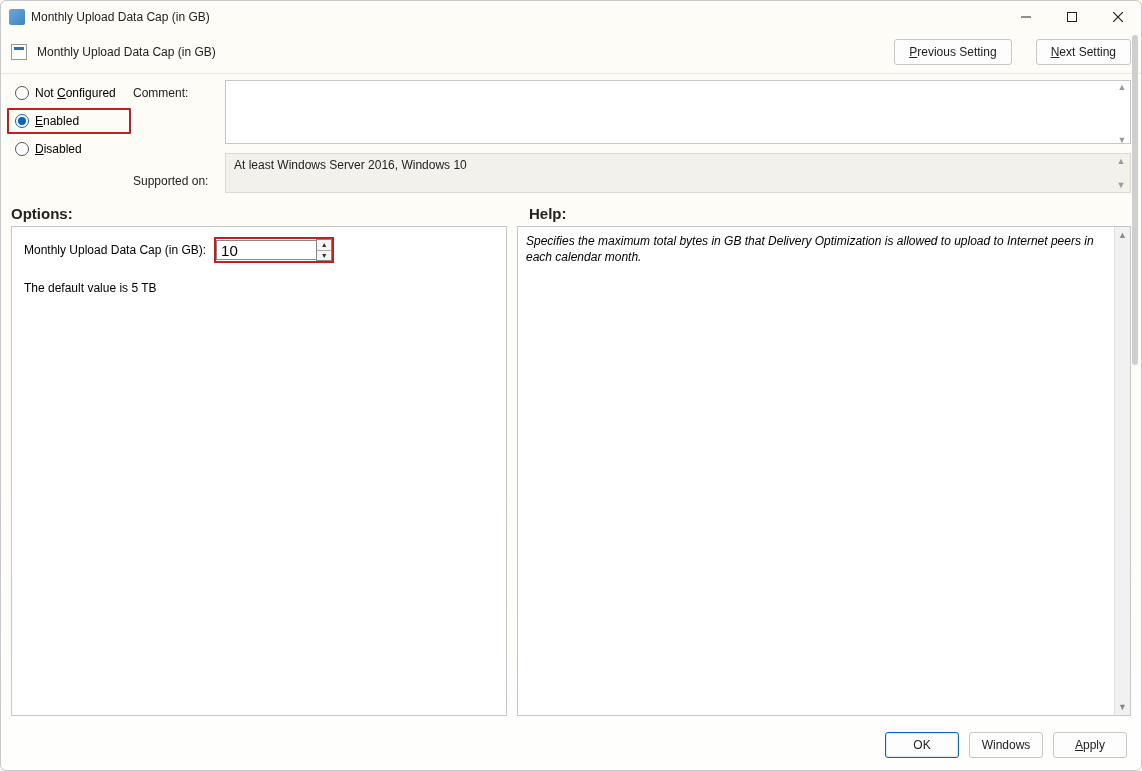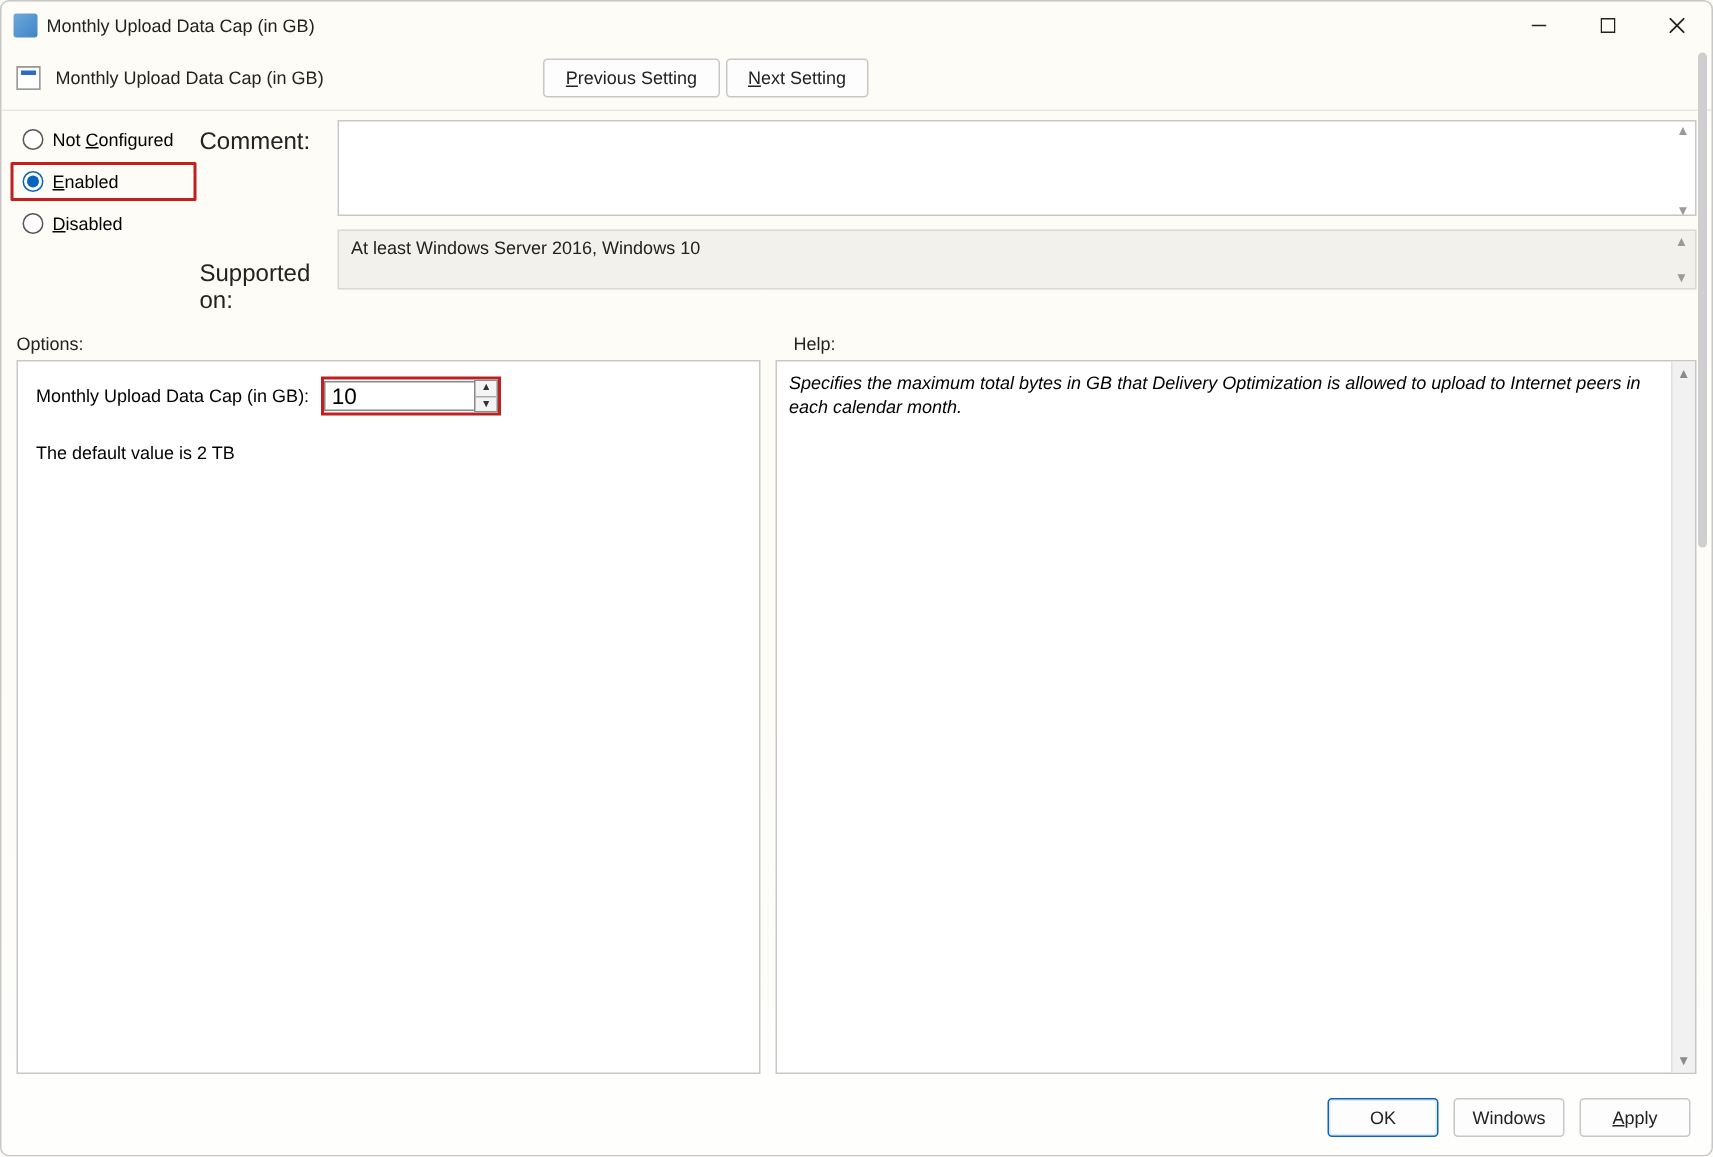--- a/index.html
+++ b/index.html
@@ -58,21 +58,21 @@
       linear-gradient(#fff,#fff) padding-box,
       #bbb;
     border:1px solid #999;
     position:relative;
   }
   .policy-icon::before{
     content:""; position:absolute; left:2px; right:2px; top:2px; height:3px;
     background:#2d6cc0;
   }
   .policy-title { font-size:12px; color:#222; }
-  .nav-buttons { margin-left:auto; display:flex; gap:4px; margin-right: 552px;}
+  .nav-buttons { margin-left:auto; display:flex; gap:24px; }
   .btn {
     background:#fdfdfd;
     border:1px solid #c7c7c7;
     border-radius:3px;
     padding: 5px 14px;
     font-size:12px;
     color:#222;
     cursor:default;
   }
   .btn .ul { text-decoration: underline; }
@@ -95,21 +95,21 @@
     width:14px; height:14px; border:1px solid #555; border-radius:50%;
     display:inline-flex; align-items:center; justify-content:center;
     background:#fff;
   }
   .radio.checked { border-color:#0a64bc; }
   .radio.checked::after{
     content:""; width:8px; height:8px; border-radius:50%; background:#0a64bc;
   }
   .highlight-red { border:2px solid #c02020; border-radius:1px; padding:2px 26px 2px 2px; margin-left:-4px;}
 
-  .lbl-col { font-size:16px; color:#222; padding-top:6px; text-align:left;}
+  .lbl-col { font-size:12px; color:#222; padding-top:6px; text-align:left;}
   .field-stack { display:flex; flex-direction:column; gap:6px;}
   .textbox {
     background:#fff;
     border:1px solid #c7c7c7;
     height:64px;
     width:100%;
     position:relative;
     font-size:12px;
     padding:4px 18px 4px 6px;
     resize:none;
@@ -125,22 +125,23 @@
     height:40px;
     width:100%;
     padding:4px 18px 4px 8px;
     font-size:12px;
     color:#222;
     position:relative;
   }
   .labels-row {
     display:flex;
     padding: 4px 10px;
-    font-size:12px;
+    font-size:15px;
     color:#222;
+    font-weight:bold;
   }
   .labels-row .left { width: 500px; }
   .labels-row .right { flex:1; padding-left: 18px;}
 
   
   .panes {
     flex:1;
     display:flex;
     gap:10px;
     padding: 0 10px 8px 10px;
@@ -293,21 +294,21 @@
         <div class="opt-row">
           <span>Monthly Upload Data Cap (in GB):</span>
           <span class="spinwrap">
             <input class="spin-input" value="10" style="">
             <span class="spin-btns">
               <div>▲</div>
               <div>▼</div>
             </span>
           </span>
         </div>
-        <div class="default-note">The default value is 2 TB</div>
+        <div class="default-note">The default value is 5 TB</div>
       </div>
     </div>
 
     <div class="pane help-pane">
       <div class="pane-inner">
         <p>Specifies the maximum total bytes in GB that Delivery Optimization is allowed to upload to Internet peers in each calendar month.</p>
       </div>
       <div class="vscroll">
         <div class="tri">▲</div>
         <div class="tri">▼</div>

